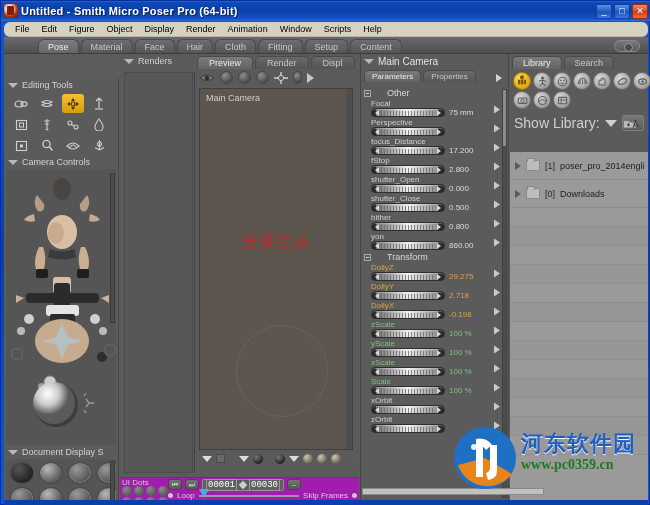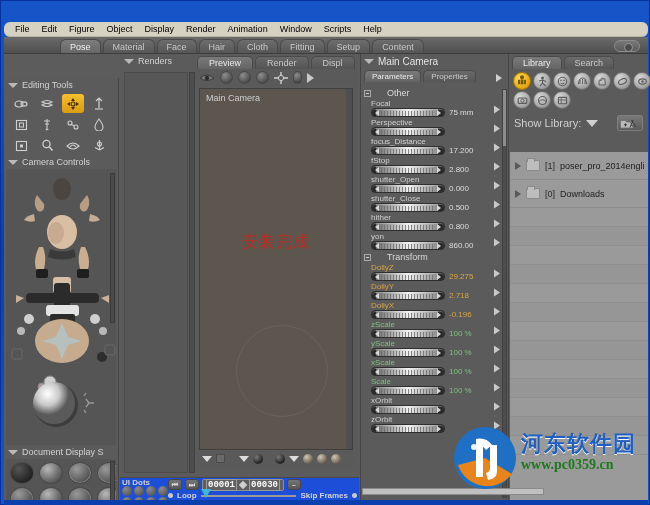--- a/index.html
+++ b/index.html
@@ -70,21 +70,21 @@
   .poser {
     position: absolute; left: 3px; top: 36px; width: 644px; height: 463px;
     background: #5c5c5c;
   }
 
   
   .roombar {
     position: absolute; left: 0; top: 0; width: 644px; height: 17px;
     background: linear-gradient(to bottom,#6a6a6a,#4f4f4f);
     border-bottom: 1px solid #3d3d3d;
-    display: flex; align-items: flex-end; padding-left: 56px;
+    display: flex; align-items: flex-end; padding-left: 34px;
   }
   .roomtab {
     height: 14px; padding: 0 9px; margin-right: 2px;
     font-size: 9px; color: #c8c8c8; line-height: 14px;
     background: linear-gradient(to bottom,#6d6d6d,#565656);
     border: 1px solid #4a4a4a; border-bottom: none;
     border-radius: 6px 6px 0 0; cursor: pointer; white-space: nowrap;
   }
   .roomtab.active { background: linear-gradient(to bottom,#7d7d7d,#676767); color:#eee; }
   .roombar-right {
@@ -148,21 +148,21 @@
 
   .figure-art { position:absolute; left:0; top:0; width:113px; height:196px; }
   .scroll-tiny {
     position: absolute; right: 1px; top: 4px; width: 5px; height: 150px;
     background:#4a4a4a; border:1px solid #3a3a3a;
   }
 
   
   .renderscol {
     position: absolute; left: 116px; top: 17px; width: 82px; height: 423px;
-    background: #5b5b5b; border-right: 6px solid #f0abfc;
+    background: #5b5b5b; border-right: 1px solid #f0abfc;
   }
   .renders-body {
     position:absolute; left:4px; top:18px; right:8px; bottom:4px;
     background:#575757; border:1px solid #4b4b4b;
   }
   .renders-scroll {
     position:absolute; right:1px; top:18px; width:6px; bottom:4px;
     background:#4d4d4d; border:1px solid #414141;
   }
 
@@ -208,21 +208,21 @@
     background:#5a5a5a; padding-left:3px;
   }
   .dd-tri { width:0;height:0;border-left:5px solid transparent;border-right:5px solid transparent;border-top:6px solid #dcdcdc;}
   .mini-sq { width:9px;height:9px;background:#6a6a6a;border:1px solid #4a4a4a;}
   .mini-ball { width:10px;height:10px;border-radius:50%;background:radial-gradient(circle at 35% 30%,#cfc6b5,#6b6052 70%,#3a3228);}
   .mini-ball.d { background: radial-gradient(circle at 35% 30%,#777,#222 70%,#111); }
 
   
   .animbar {
     position:absolute; left:116px; top:440px; width: 239px; height: 23px;
-    background:#1d4ed8; border-top:1px solid #4a4a4a;font-weight:bold;
+    background:#a21caf; border-top:1px solid #4a4a4a;
   }
   .ui-dots-lbl { position:absolute; left:2px; top:0px; font-size:8px; color:#cfcfcf; }
   .anim-inner { position:absolute; left:48px; top:0px; right:2px; bottom:0; }
   .anim-row1 { display:flex; align-items:center; gap:3px; height:12px; padding-top:1px;}
   .btn-sm {
     height:11px; min-width:14px; border-radius:3px;
     background: linear-gradient(to bottom,#757575,#565656);
     border:1px solid #474747; color:#ddd; font-size:7px;
     display:flex;align-items:center;justify-content:center; cursor:pointer;
   }
@@ -328,21 +328,21 @@
   .libtab.active{background:linear-gradient(to bottom,#7a7a7a,#646464);color:#ececec;}
   .cat-grid{display:grid;grid-template-columns:repeat(7,19px);gap:1px;padding:3px 0 0 3px;}
   .cat{
     width:18px;height:18px;border-radius:50%;
     background:radial-gradient(circle at 35% 30%,#d8d8d8,#a9a9a9 60%,#7e7e7e);
     border:1px solid #6f6f6f;cursor:pointer;display:flex;align-items:center;justify-content:center;
     color:#5d5d5d;
   }
   .cat.active{background:radial-gradient(circle at 35% 30%,#ffd95a,#e8ae14 60%,#c98f06);border-color:#a87a06;color:#7a5600;}
   .showlib-row{display:flex;align-items:center;gap:5px;padding:6px 0 3px 4px;}
-  .showlib-row .lbl{font-size:11px;color:#cfcfcf;white-space:nowrap;text-align:right;}
+  .showlib-row .lbl{font-size:14px;color:#cfcfcf;white-space:nowrap;text-align:right;}
   .dd-arrow{width:0;height:0;border-left:6px solid transparent;border-right:6px solid transparent;border-top:7px solid #cfcfcf;}
   .folder-btn{
     margin-left:auto;margin-right:5px;width:26px;height:16px;border:1px solid #7d7d7d;border-radius:2px;
     background:linear-gradient(to bottom,#787878,#5c5c5c);display:flex;align-items:center;justify-content:center;gap:1px;cursor:pointer;
   }
   .lib-list{position:absolute;left:0;right:0;top:98px;bottom:0;background:#9a9a9a;overflow:hidden;}
   .lib-row{display:flex;align-items:center;gap:5px;height:28px;padding-left:5px;border-bottom:1px solid #8d8d8d;}
   .lib-row .exp{width:0;height:0;border-top:4px solid transparent;border-bottom:4px solid transparent;border-left:6px solid #5a5a5a;flex:none;}
   .folder-ico{width:14px;height:11px;background:#bdbdbd;border:1px solid #8a8a8a;border-radius:1px;position:relative;flex:none;}
   .folder-ico::before{content:"";position:absolute;left:0;top:-3px;width:6px;height:3px;background:#bdbdbd;border:1px solid #8a8a8a;border-bottom:none;border-radius:1px 1px 0 0;}
@@ -369,20 +369,35 @@
     position:absolute; left:360px; top:489px; width:180px; height:7px;
     background:#c0c0c0;border:1px solid #8a8a8a;
   }
 </style>
 </head>
 <body>
 
 <div id="app">
   <div class="win-frame">
 
+    <div class="titlebar">
+      <div class="title-icon"></div>
+      <div class="title-text">Untitled - Smith Micro Poser Pro   (64-bit)</div>
+      <div class="title-btns">
+        <div class="tbtn">
+            <span>_</span>
+          </div>
+        <div class="tbtn">
+            <span>□</span>
+          </div>
+        <div class="tbtn close">
+            <span>✕</span>
+          </div>
+      </div>
+    </div>
 
     <div class="menubar">
       <div class="menuitem">File</div>
       <div class="menuitem">Edit</div>
       <div class="menuitem">Figure</div>
       <div class="menuitem">Object</div>
       <div class="menuitem">Display</div>
       <div class="menuitem">Render</div>
       <div class="menuitem">Animation</div>
       <div class="menuitem">Window</div>

